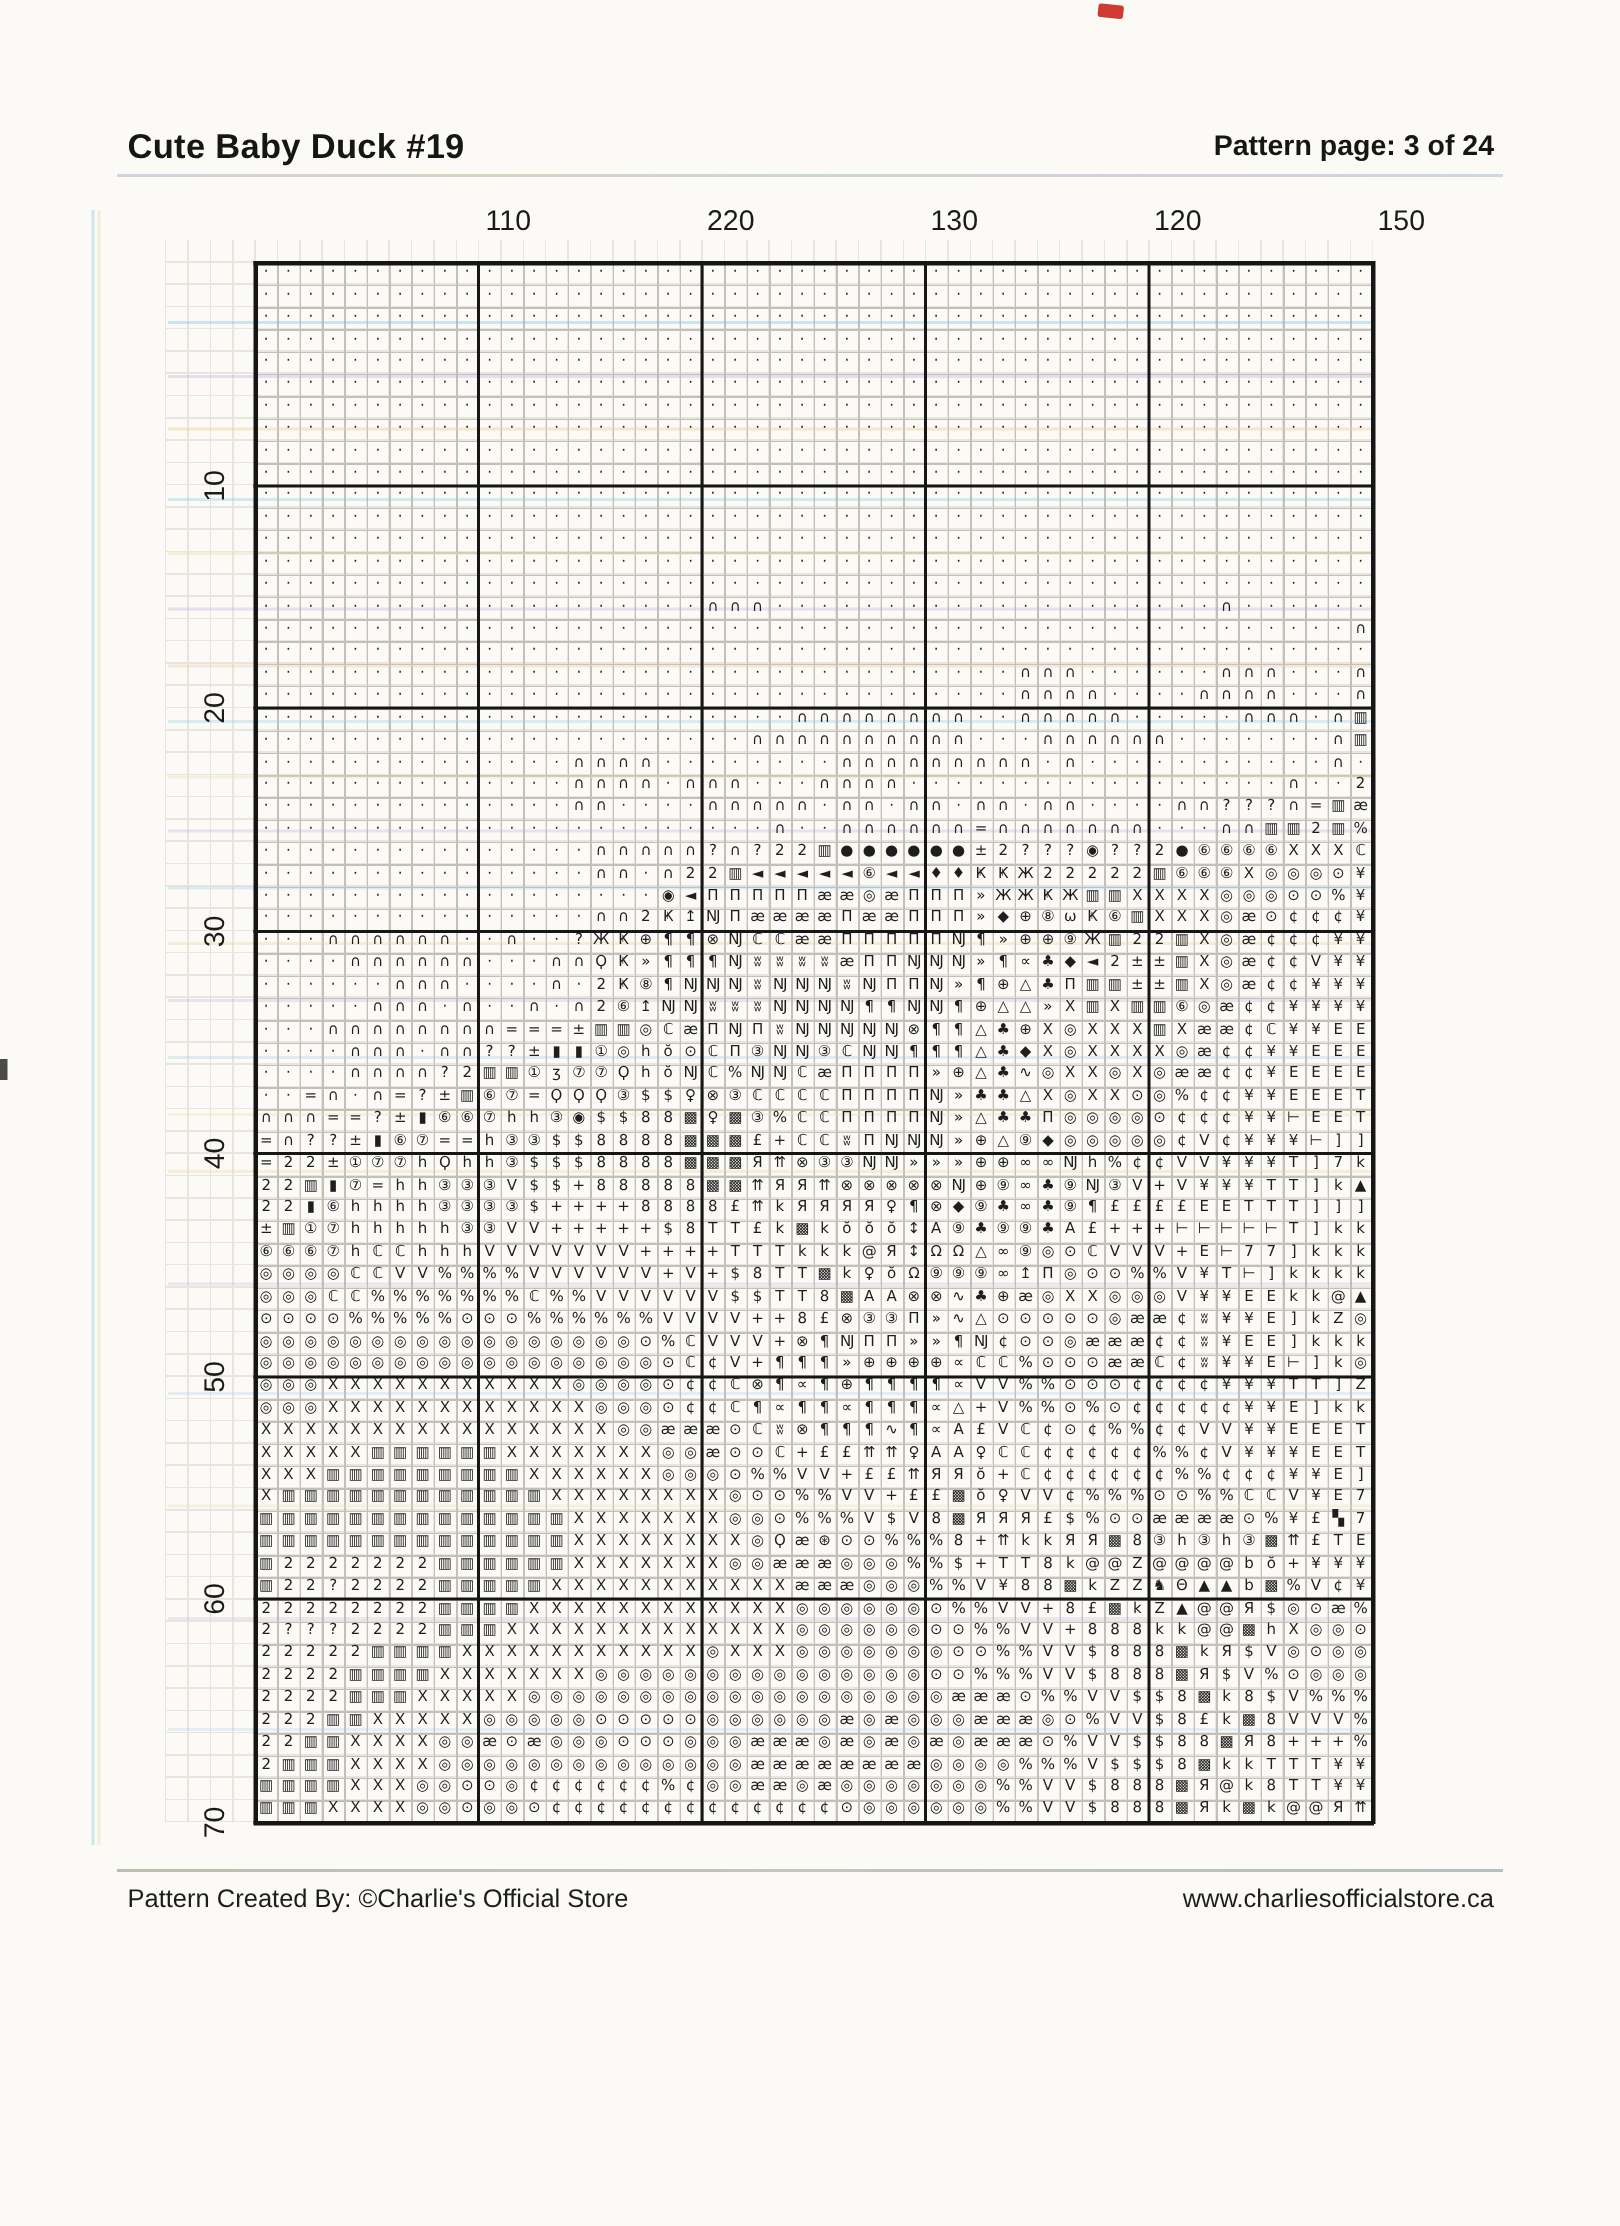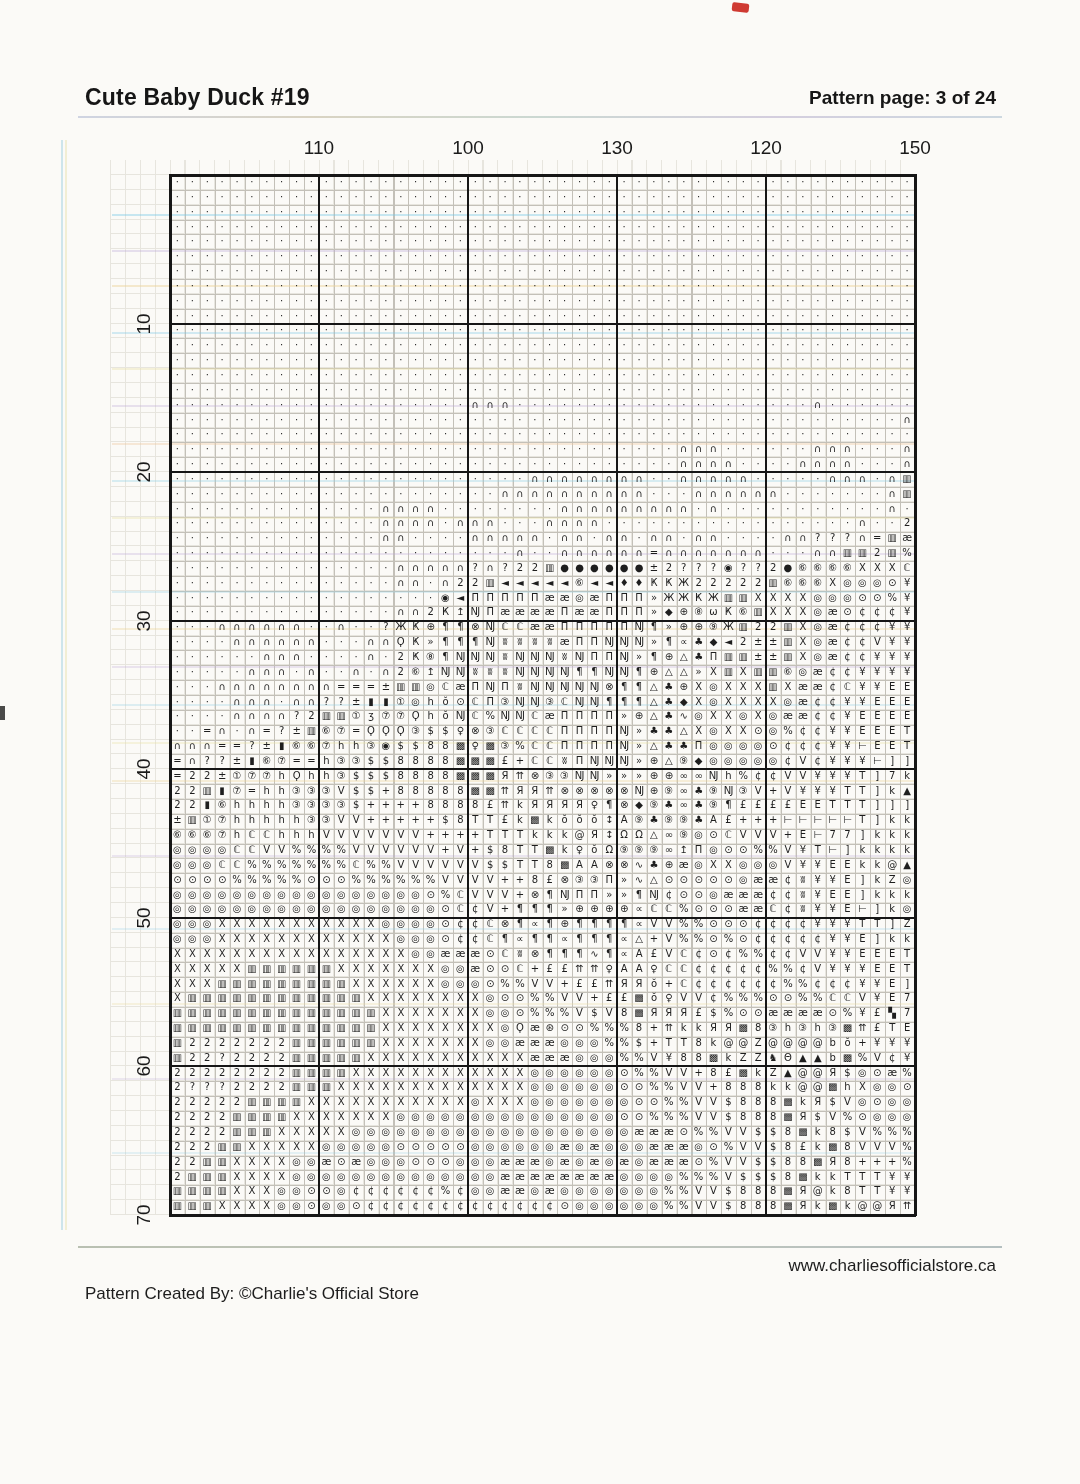--- a/index.html
+++ b/index.html
@@ -20,21 +20,21 @@
   .header-rule{
     position:absolute;left:78px;top:116px;width:924px;height:2px;
     background:linear-gradient(90deg,#cfd4e2,#d9d3c2,#cbd8d2,#d4cede,#cdd8e0);
   }
   
   .footer-rule{
     position:absolute;left:78px;top:1246px;width:924px;height:2px;
     background:linear-gradient(90deg,#b9c0b2,#c2c6bb,#b4bfc0);
   }
   .footer-left{
-    position:absolute;left:85px;top:1256px;font-size:17px;color:#1d1d1d;margin-top:28px;
+    position:absolute;left:85px;top:1256px;font-size:17px;color:#1d1d1d;
   }
   .footer-right{
     position:absolute;right:84px;top:1256px;font-size:17px;color:#1d1d1d;margin-left:21px;
   }
   
   #outer-grid{
     position:absolute;left:110px;top:160px;width:805px;height:1055px;opacity:.55;
     background-image:
       repeating-linear-gradient(90deg,#d7d4ca 0 1px,transparent 1px 14.9px),
       repeating-linear-gradient(0deg,#d7d4ca 0 1px,transparent 1px 14.857px);
@@ -51,21 +51,21 @@
     grid-template-columns:repeat(50,14.9px);
     grid-auto-rows:14.857px;
   }
   #cells .c{
     font-family:"DejaVu Sans",sans-serif;
     font-size:10px;line-height:14.8px;text-align:center;
     color:#1e1e1e;overflow:hidden;
   }
   .hline{position:absolute;background:#161616;}
   .axis-col{
-    position:absolute;top:137px;width:70px;margin-left:-35px;text-align:center;
+    position:absolute;top:137px;width:70px;margin-left:-35px;text-align:right;
     font-size:19px;color:#1a1a1a;font-family:"Liberation Sans",sans-serif;
   }
   .axis-row{
     position:absolute;left:129px;width:30px;height:22px;margin-top:-11px;
     text-align:center;font-size:19px;color:#1a1a1a;
     transform:rotate(-90deg);
     font-family:"Liberation Sans",sans-serif;
   }
   
   .scanline{position:absolute;left:112px;width:802px;height:2px;pointer-events:none;}
@@ -3631,21 +3631,21 @@
     <div class="hline" style="left:169px;top:322.6px;width:747.0px;height:2px;"></div>
     <div class="hline" style="left:169px;top:471.1px;width:747.0px;height:2px;"></div>
     <div class="hline" style="left:169px;top:619.7px;width:747.0px;height:2px;"></div>
     <div class="hline" style="left:169px;top:768.3px;width:747.0px;height:2px;"></div>
     <div class="hline" style="left:169px;top:916.8px;width:747.0px;height:2px;"></div>
     <div class="hline" style="left:169px;top:1065.4px;width:747.0px;height:2px;"></div>
     <div class="hline" style="left:169px;top:1213.5px;width:747.0px;height:3px;"></div>
   </div>
 <div id="axes">
     <div class="axis-col" style="left:319.0px;">110</div>
-    <div class="axis-col" style="left:468.0px;">100</div>
+    <div class="axis-col" style="left:468.0px;">220</div>
     <div class="axis-col" style="left:617.0px;">130</div>
     <div class="axis-col" style="left:766.0px;">120</div>
     <div class="axis-col" style="left:915.0px;">150</div>
     <div class="axis-row" style="top:323.6px;">10</div>
     <div class="axis-row" style="top:472.1px;">20</div>
     <div class="axis-row" style="top:620.7px;">30</div>
     <div class="axis-row" style="top:769.3px;">40</div>
     <div class="axis-row" style="top:917.8px;">50</div>
     <div class="axis-row" style="top:1066.4px;">60</div>
     <div class="axis-row" style="top:1215.0px;">70</div>

